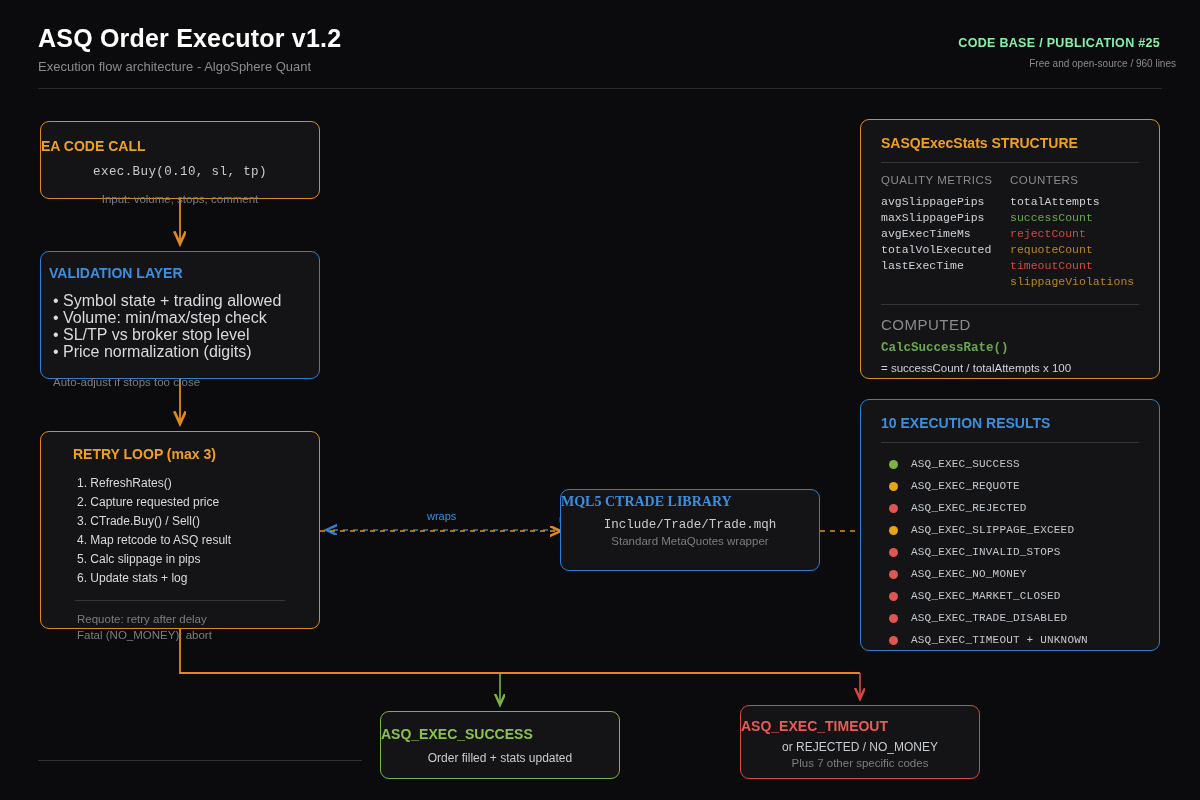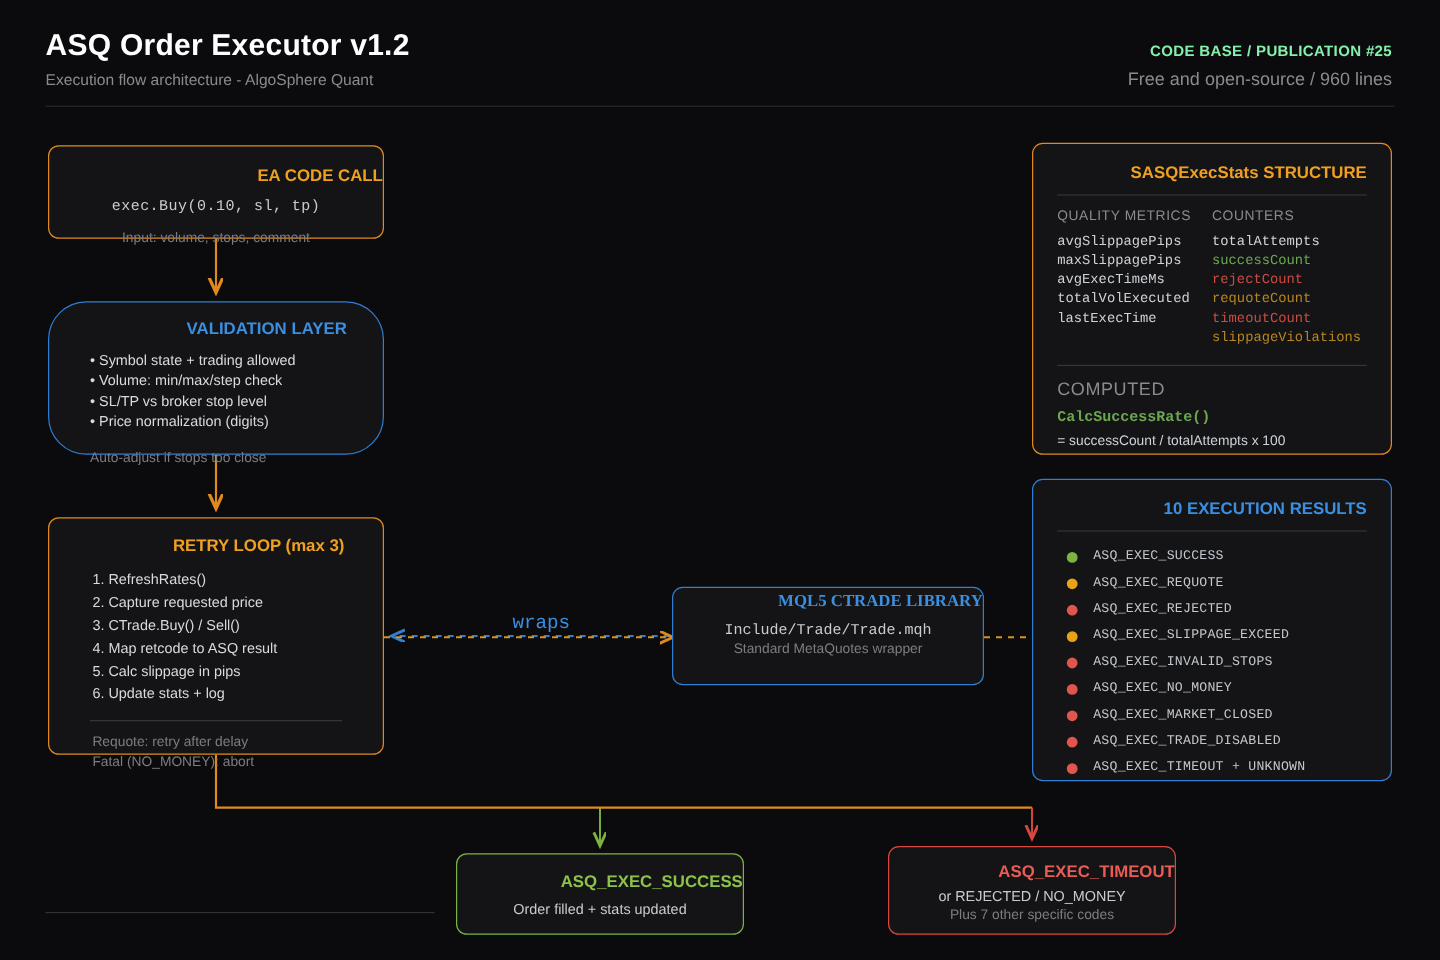--- a/index.html
+++ b/index.html
@@ -11,49 +11,49 @@
     overflow:hidden;
     position:relative;
   }
   .mono{font-family:"Liberation Mono", monospace;}
 
   
   #header{position:absolute;left:0;top:0;width:1200px;height:92px;}
   #title{position:absolute;left:38px;top:24px;font-size:25px;font-weight:bold;color:#ffffff;letter-spacing:.2px;}
   #subtitle{position:absolute;left:38px;top:59px;font-size:13px;color:#8a8a90;}
   #pubtag{position:absolute;right:40px;top:36px;font-size:12.5px;font-weight:bold;color:#86efac;letter-spacing:.3px;}
-  #publine{position:absolute;right:40px;top:58px;font-size:15px;color:#8a8a90;}
+  #publine{position:absolute;right:24px;top:58px;font-size:10px;color:#8a8a90;}
   #headrule{position:absolute;left:38px;top:88px;width:1124px;height:1px;background:#2a2a2e;}
 
   
   .box{position:absolute;border-radius:9px;background:#141416;box-sizing:border-box;}
   .box.orange{border:1.6px solid #e08a1e;}
   .box.blue{border:1.6px solid #2f7fd4;}
   .box.green{border:1.6px solid #7cb342;}
   .box.red{border:1.6px solid #d9483f;}
-  .boxtitle{text-align:right;font-weight:bold;font-size:14px;}
+  .boxtitle{text-align:left;font-weight:bold;font-size:14px;}
   .t-orange{color:#f0a020;}
   .t-blue{color:#3b8fe0;}
   .t-green{color:#8bc34a;}
   .t-red{color:#ea5b55;}
   .code{text-align:center;font-size:12.5px;color:#c8cbd0;}
   .muted{text-align:center;font-size:11.5px;color:#7c7c83;}
   .sub{text-align:center;font-size:12px;color:#c8cbd0;}
 
   
   #ea-box{left:40px;top:121px;width:280px;height:78px;}
   #ea-box .boxtitle{margin-top:16px;}
   #ea-box .code{margin-top:11px;letter-spacing:.4px;}
   #ea-box .muted{margin-top:14px;}
 
   
-  #val-box{left:40px;top:251px;width:280px;height:128px;padding:0 30px;border-radius:32px;}
+  #val-box{left:40px;top:251px;width:280px;height:128px;padding:0 8px;}
   #val-box .boxtitle{margin-top:13px;}
   .bullets{margin-top:11px;}
-  .bullets li{list-style:none;font-size:12px;color:#d7dade;line-height:17px;}
+  .bullets li{list-style:none;font-size:16px;color:#d7dade;line-height:17px;}
   .bullets{padding:0;margin-left:4px;}
   #val-foot{font-size:11.5px;color:#7c7c83;margin-top:2px;margin-left:4px;}
 
   
   #retry-box{left:40px;top:431px;width:280px;height:198px;padding:0 32px;}
   #retry-box .boxtitle{margin-top:14px;}
   .steps{padding:0;margin:12px 0 0 4px;}
   .steps li{list-style:none;font-size:12px;color:#d7dade;line-height:19px;}
   #retry-rule{height:1px;background:#34343a;margin:12px 2px 10px 2px;}
   .note{font-size:11.5px;color:#7c7c83;line-height:16px;margin-left:4px;}
@@ -97,21 +97,21 @@
   #success-box .sub{margin-top:9px;}
   #timeout-box{left:740px;top:705px;width:240px;height:74px;}
   #timeout-box .boxtitle{margin-top:12px;}
   #timeout-box .sub{margin-top:6px;}
   #timeout-box .muted{margin-top:3px;}
 
   
   #wires{position:absolute;left:0;top:0;width:1200px;height:800px;pointer-events:none;}
 
   
-  .edgelabel{position:absolute;font-size:16px;font-family:Liberation Mono, monospace;}
+  .edgelabel{position:absolute;font-size:11px;}
   #lbl-wraps{left:427px;top:510px;color:#3b8fe0;}
   #lbl-updates{left:559px;top:513px;color:#d8921f;}
 
   #footrule{position:absolute;left:38px;top:760px;width:324px;height:1px;background:#303036;}
 </style>
 </head>
 <body>
 
 <div id="header">
   <div id="title">ASQ Order Executor v1.2</div>

